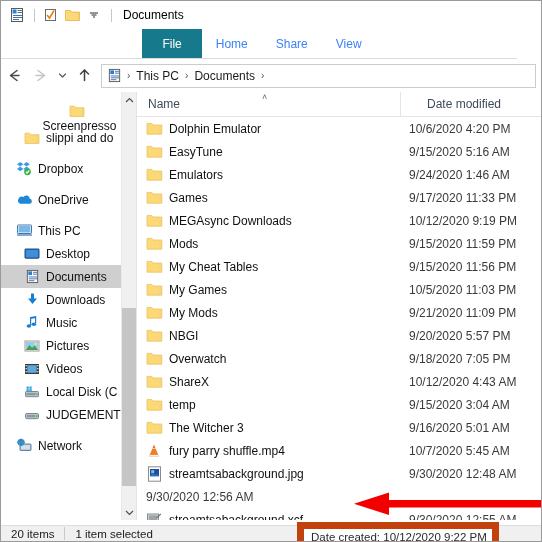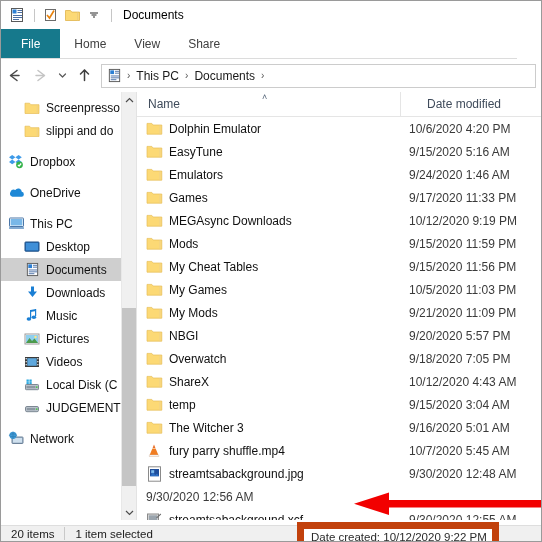--- a/index.html
+++ b/index.html
@@ -31,24 +31,25 @@
     font-size: 12px; color: #000; margin-left: 6px; white-space: nowrap;
   }
 
   
   .ribbon {
     position: absolute; top: 28px; left: 0;
     width: 516px; height: 30px;
     background: #ffffff;
     display: flex; align-items: stretch;
     border-bottom: 1px solid #dcdcdc;
+    justify-content: center;
   }
   .tab {
     display: flex; align-items: center; justify-content: center;
-    font-size: 12px; color: #404040;
+    font-size: 12px; color: #3b82f6;
     padding: 0 14px; height: 29px; white-space: nowrap;
   }
   .tab.file {
     background: #16798c; color: #ffffff;
     padding: 0 20px;
   }
 
   
   .navbar {
     position: absolute; top: 58px; left: 0;
@@ -81,21 +82,21 @@
   
   .sidebar {
     position: relative;
     width: 136px; height: 428px;
     background: #ffffff;
     border-right: 1px solid #e3e3e3;
     overflow: hidden;
   }
   .nav-item {
     display: flex; align-items: center;
-    height: 23px; padding-left: 6px;
+    height: 23px; padding-left: 14px;
     white-space: nowrap;
   }
   .nav-item.sel { background: #cfcfcf; }
   .nav-item .ic {
     width: 18px; height: 16px; margin-right: 5px;
     display: flex; align-items: center; justify-content: center; flex: none;
   }
   .nav-item .lbl { font-size: 12px; color: #111; }
   .indent1 { padding-left: 22px; }
   .indent2 { padding-left: 22px; }
@@ -233,22 +234,22 @@
         <path d="M2 4 h8 M3.5 6 h5 M5 8 h2" stroke="#2b2b2b" stroke-width="1.1"></path>
       </svg>
     </div>
     <div class="qa-sep"></div>
     <span class="title-text">Documents</span>
   </div>
 
   <div class="ribbon">
     <div class="tab file">File</div>
     <div class="tab">Home</div>
+    <div class="tab">Share</div>
     <div class="tab">View</div>
-    <div class="tab">Share</div>
   </div>
 
   <div class="navbar">
     <div class="nav-btn">
       <svg width="17" height="17" viewBox="0 0 17 17">
         <path d="M11 3.5 L4.5 8.5 L11 13.5" stroke="#4a4a4a" stroke-width="1.5" fill="none" stroke-linecap="round" stroke-linejoin="round"></path>
         <path d="M4.8 8.5 H13" stroke="#4a4a4a" stroke-width="1.5" stroke-linecap="round"></path>
       </svg>
     </div>
     <div class="nav-btn disabled">
@@ -285,21 +286,21 @@
       <span class="crumb-sep">›</span>
       <span class="crumb">Documents</span>
       <span class="crumb-sep">›</span>
     </div>
   </div>
 
   <div class="body-area">
 
     <div class="sidebar">
 
-      <div class="nav-item indent1" style="margin-top:4px;">
+      <div class="nav-item indent1" style="margin-top:11px;flex-direction:column;">
         <span class="ic">
           <svg width="16" height="14" viewBox="0 0 16 14">
               <path d="M1 2.2 h4.6 l1.2 1.5 h8.2 v8.8 h-14 z" fill="#fcd975" stroke="#e6bd58" stroke-width="0.7"></path>
               <path d="M13.2 3.7 v8.8" stroke="#eccf8c" stroke-width="0.7"></path>
             </svg>
         </span>
         <span class="lbl">Screenpresso</span>
       </div>
 
       <div class="nav-item indent1">

